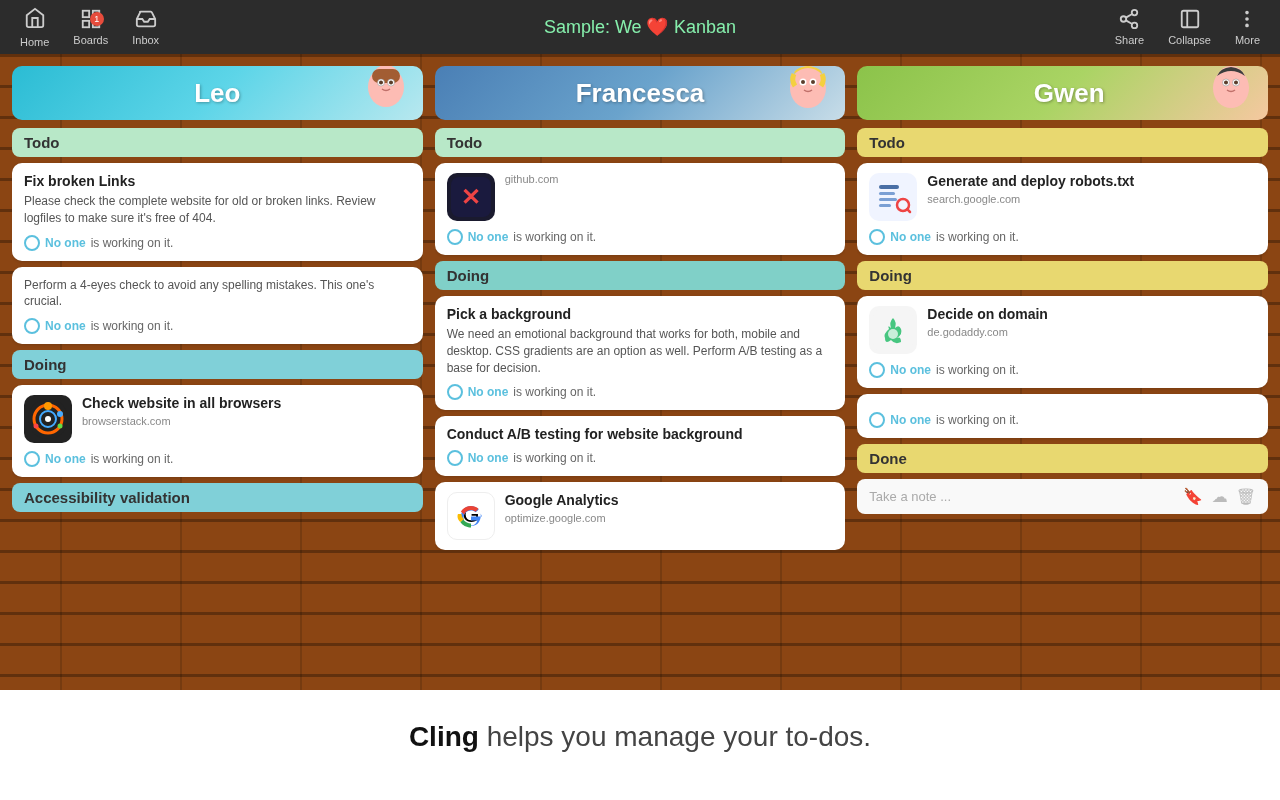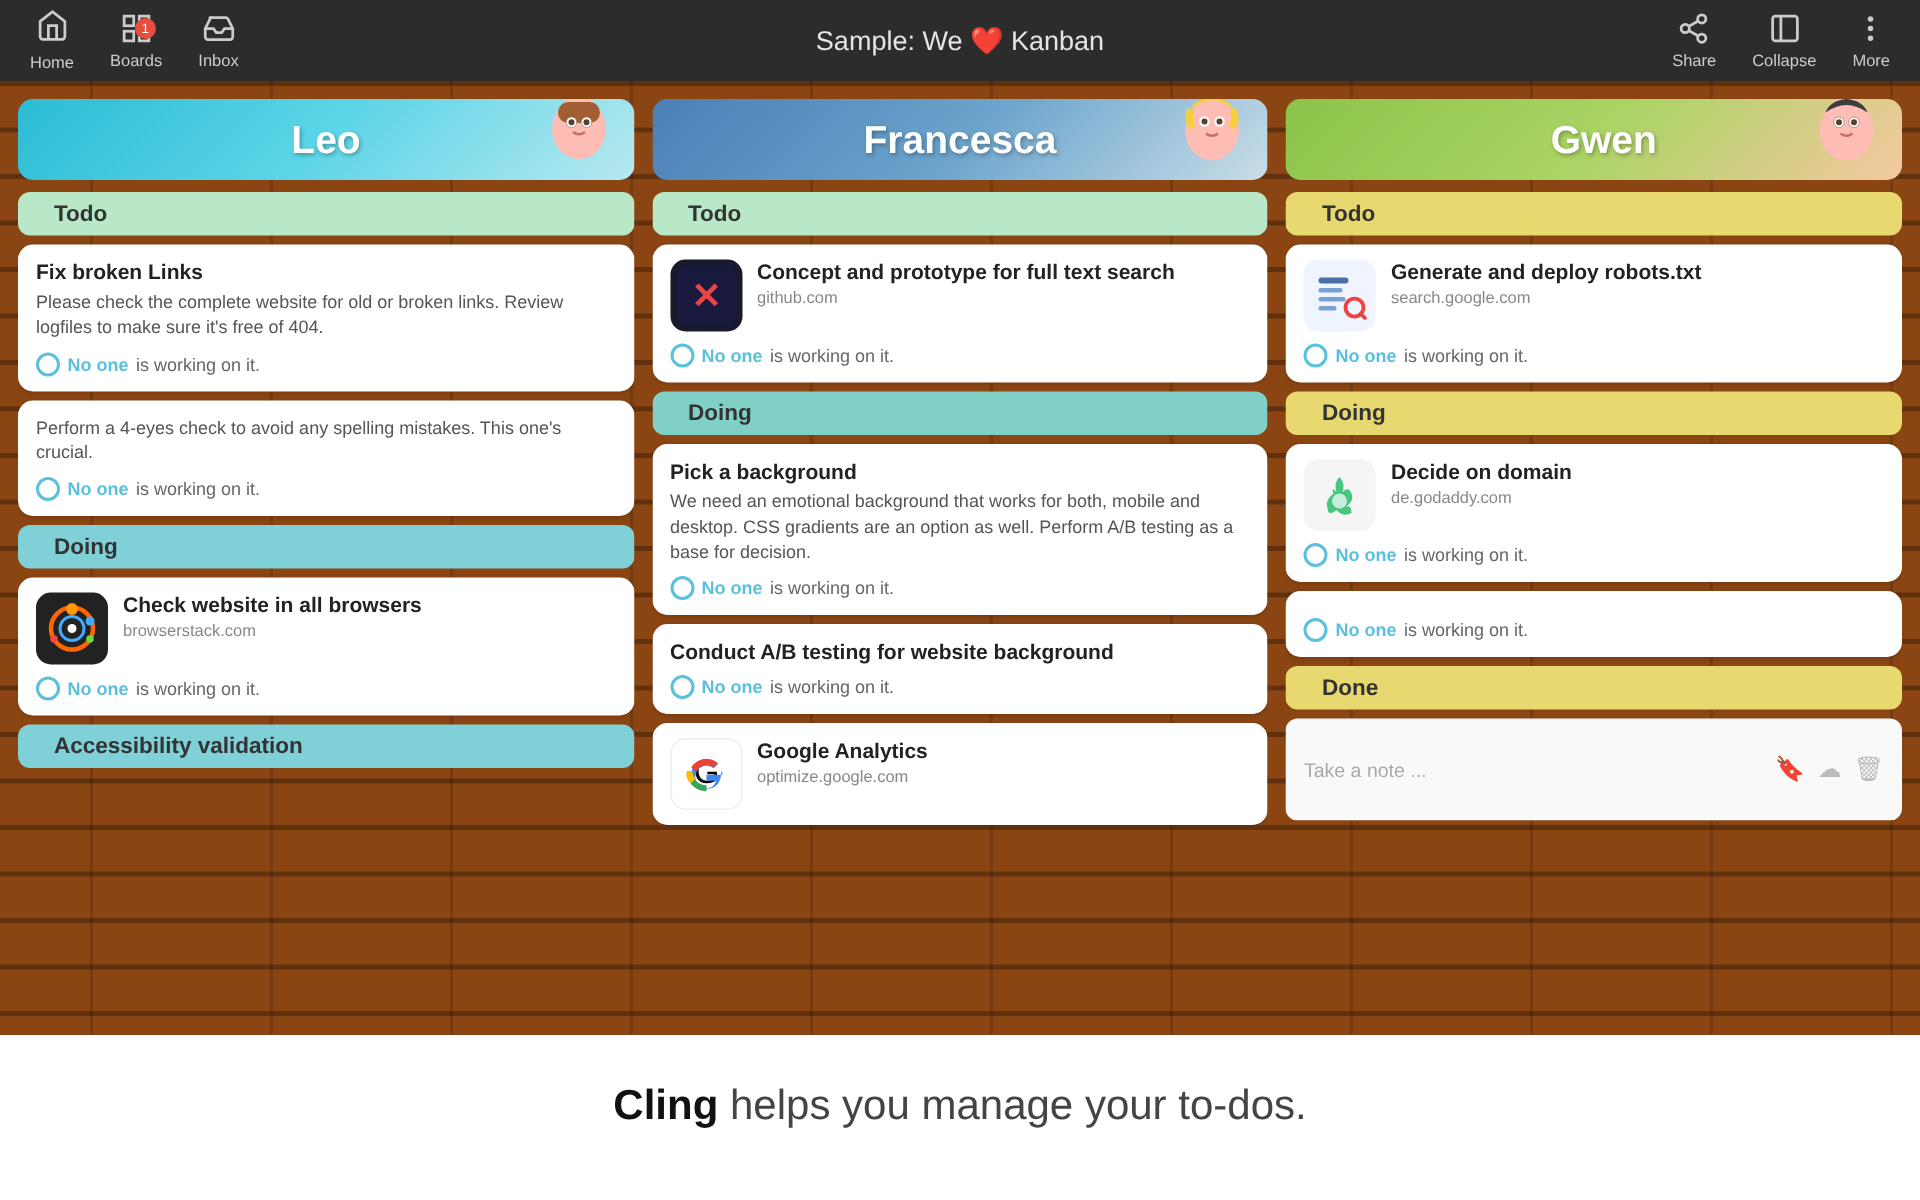--- a/index.html
+++ b/index.html
@@ -15,21 +15,21 @@
       position: relative;
     }
     .nav-left { display: flex; align-items: center; gap: 8px; }
     .nav-item {
       display: flex; flex-direction: column; align-items: center;
       color: #ccc; font-size: 11px; padding: 4px 8px; cursor: pointer; gap: 2px;
     }
     .nav-item .icon { font-size: 20px; }
     .nav-center {
       position: absolute; left: 50%; transform: translateX(-50%);
-      color: #e5e5e5; font-size: 18px; font-weight: 500; display: flex; align-items: center; gap: 6px;
+      color: #86efac; font-size: 18px; font-weight: 500; display: flex; align-items: center; gap: 6px;
     }
     .nav-right { margin-left: auto; display: flex; align-items: center; gap: 8px; }
     .boards-badge {
       background: #e74c3c; color: #fff; border-radius: 50%; width: 14px; height: 14px;
       font-size: 9px; display: flex; align-items: center; justify-content: center;
       position: absolute; top: 4px; right: -2px;
     }
     .nav-icon-wrap { position: relative; }
 
     
@@ -93,21 +93,21 @@
       z-index: 1;
     }
     .avatar {
       position: absolute; right: 10px; bottom: 0;
       font-size: 40px; line-height: 1;
     }
 
     
     .section-label {
       border-radius: 8px;
-      padding: 6px 24px;
+      padding: 6px 12px;
       font-size: 15px;
       font-weight: 600;
       color: #333;
     }
     .section-todo { background: #b8e8c8; }
     .section-doing { background: #80d0d8; }
     .section-done { background: #e8d870; }
     .section-todo-yellow { background: #e8d870; }
     .section-doing-yellow { background: #e8d870; }
 
@@ -150,21 +150,21 @@
       justify-content: center;
       font-size: 28px;
       color: #444;
     }
     .tagline strong { color: #111; font-weight: 900; }
 
     
     .note-input {
       background: #f9f9f9;
       border-radius: 8px;
-      padding: 24px 12px;
+      padding: 8px 12px;
       display: flex;
       align-items: center;
       gap: 8px;
       color: #aaa;
       font-size: 13px;
     }
     .note-actions { margin-left: auto; display: flex; gap: 8px; color: #bbb; font-size: 16px; }
 
     .col-content { display: flex; flex-direction: column; gap: 6px; overflow: hidden; }
   </style>
@@ -346,21 +346,20 @@
 
       <div class="card">
         <div class="card-with-icon">
           <div class="card-icon card-icon-x">
             <svg width="40" height="40" viewBox="0 0 40 40">
               <rect width="40" height="40" rx="8" fill="#1a1a3e"></rect>
               <text x="20" y="28" text-anchor="middle" font-size="24" font-weight="bold" fill="#e44">✕</text>
             </svg>
           </div>
           <div>
-            <div class="card-title">Concept and prototype for full text search</div>
             <div class="card-link">github.com</div>
           </div>
         </div>
         <div class="card-footer" style="margin-top:8px;">
           <span class="circle-icon"></span>
           <span class="no-one">No one</span>
           <span> is working on it.</span>
         </div>
       </div>
 

